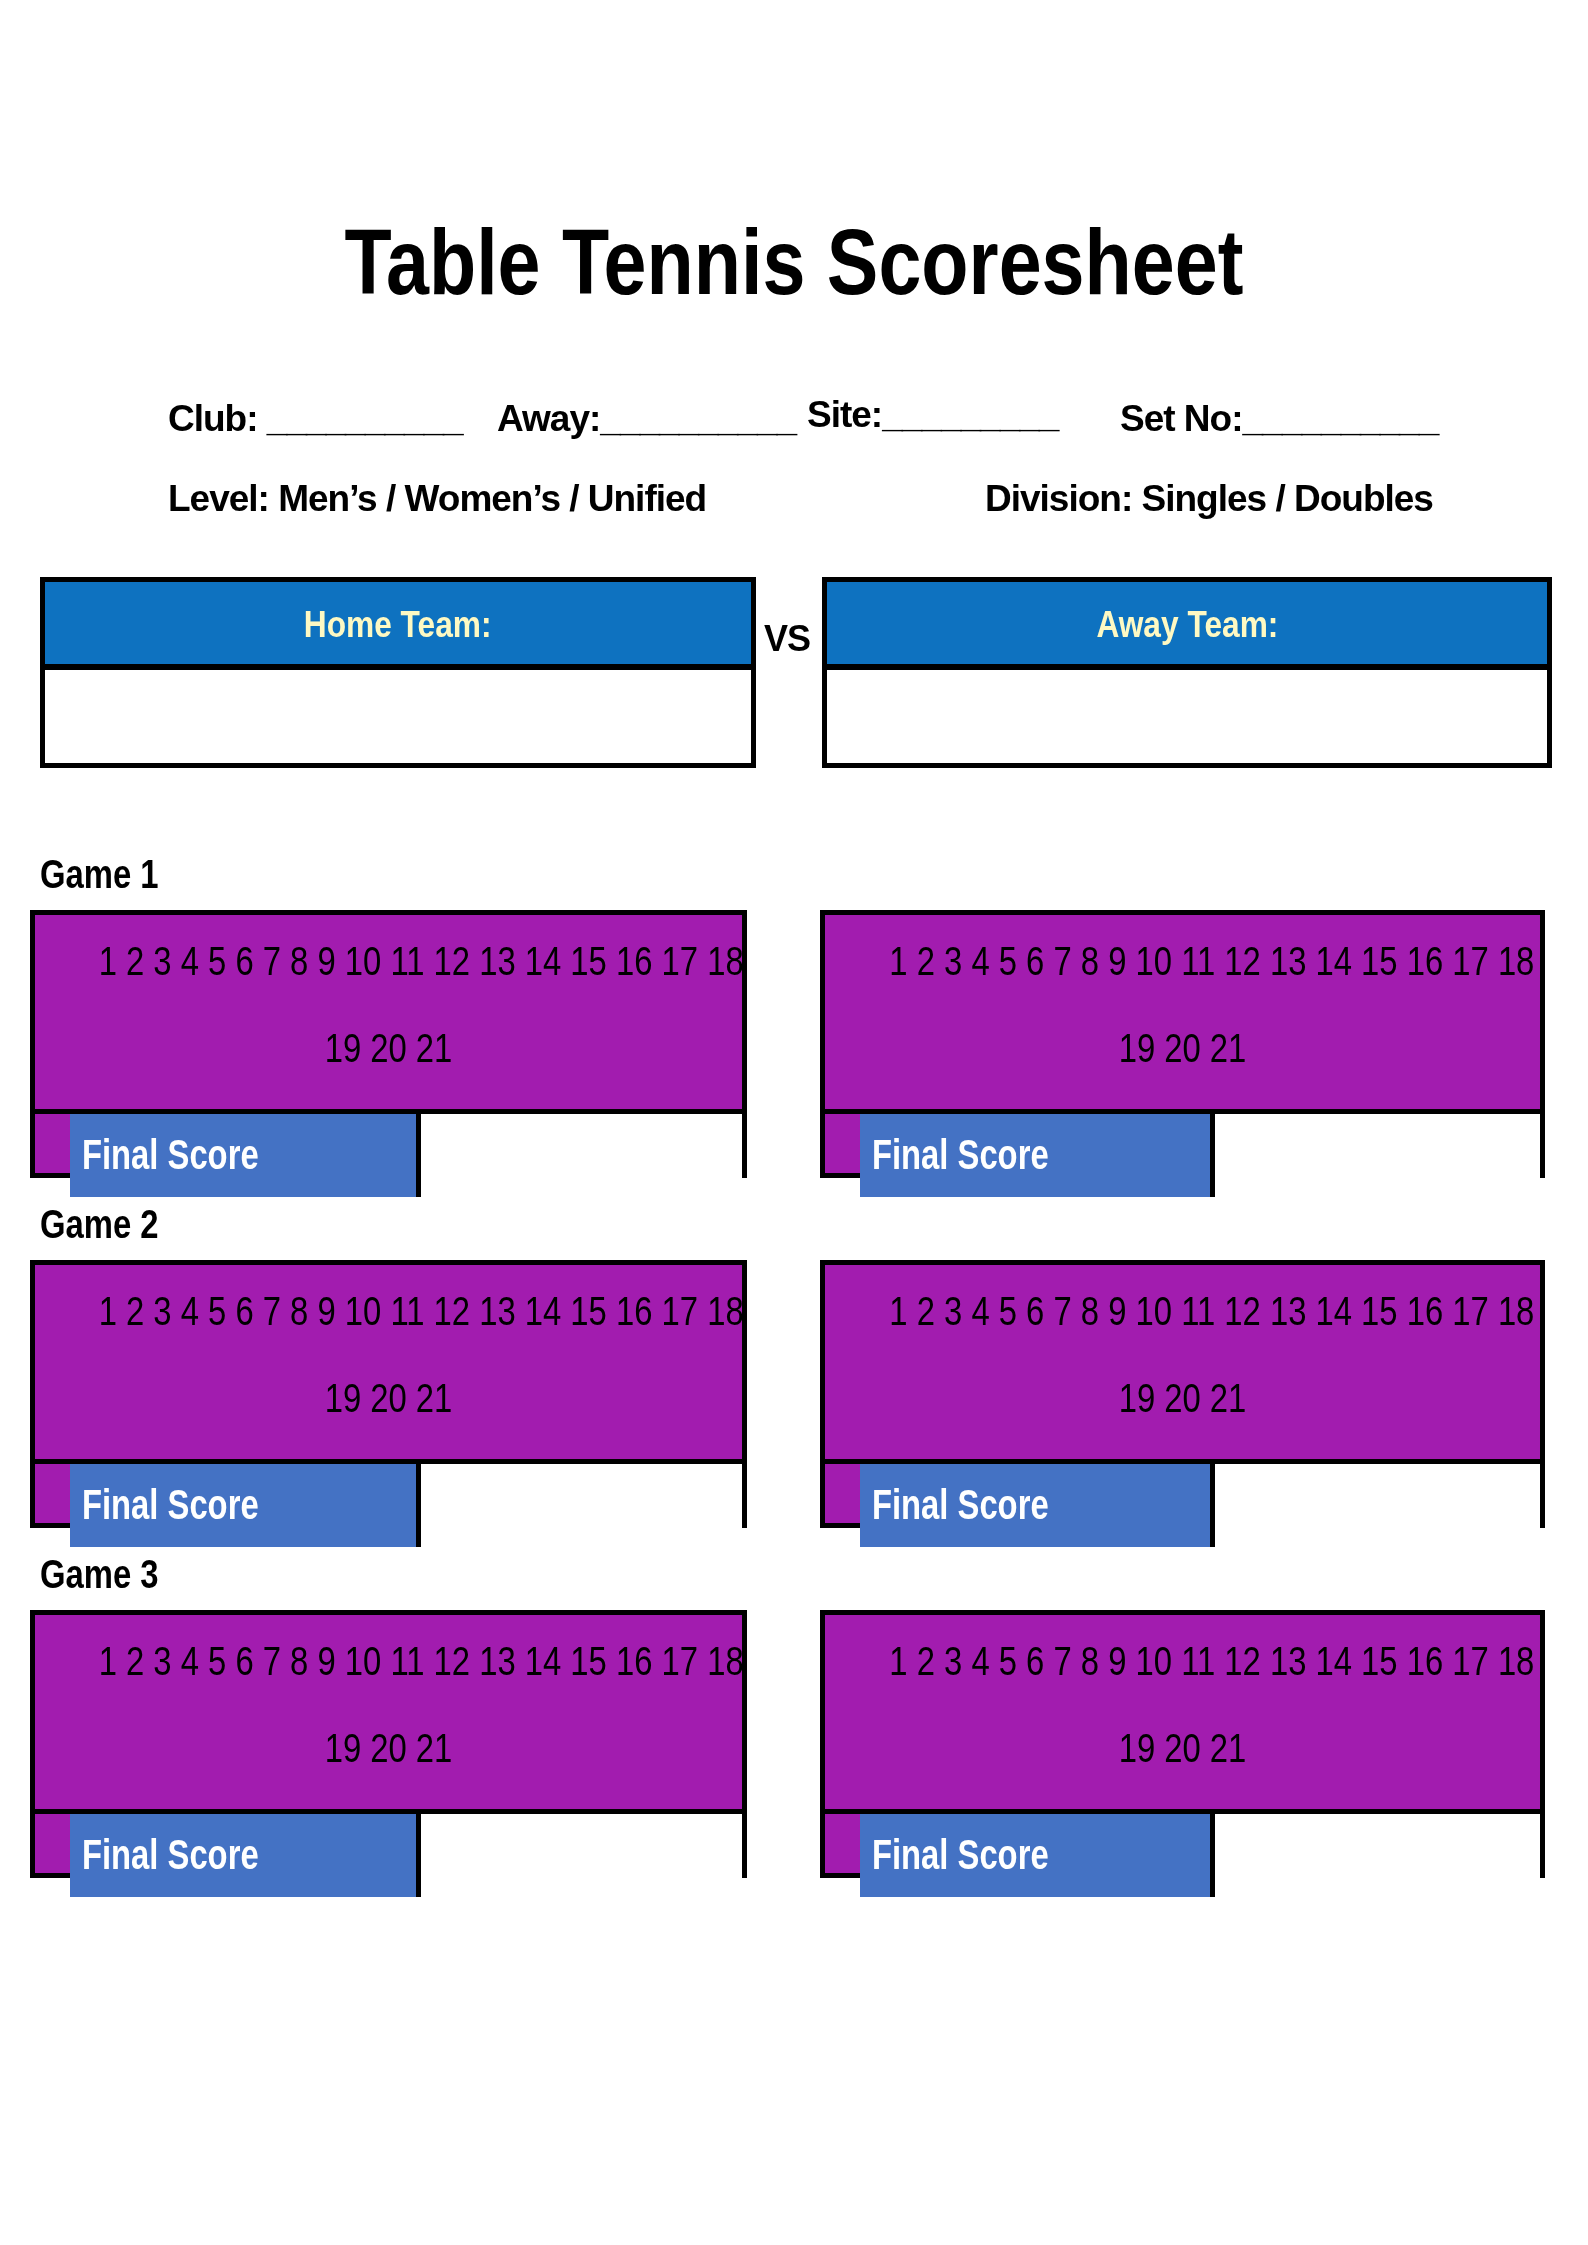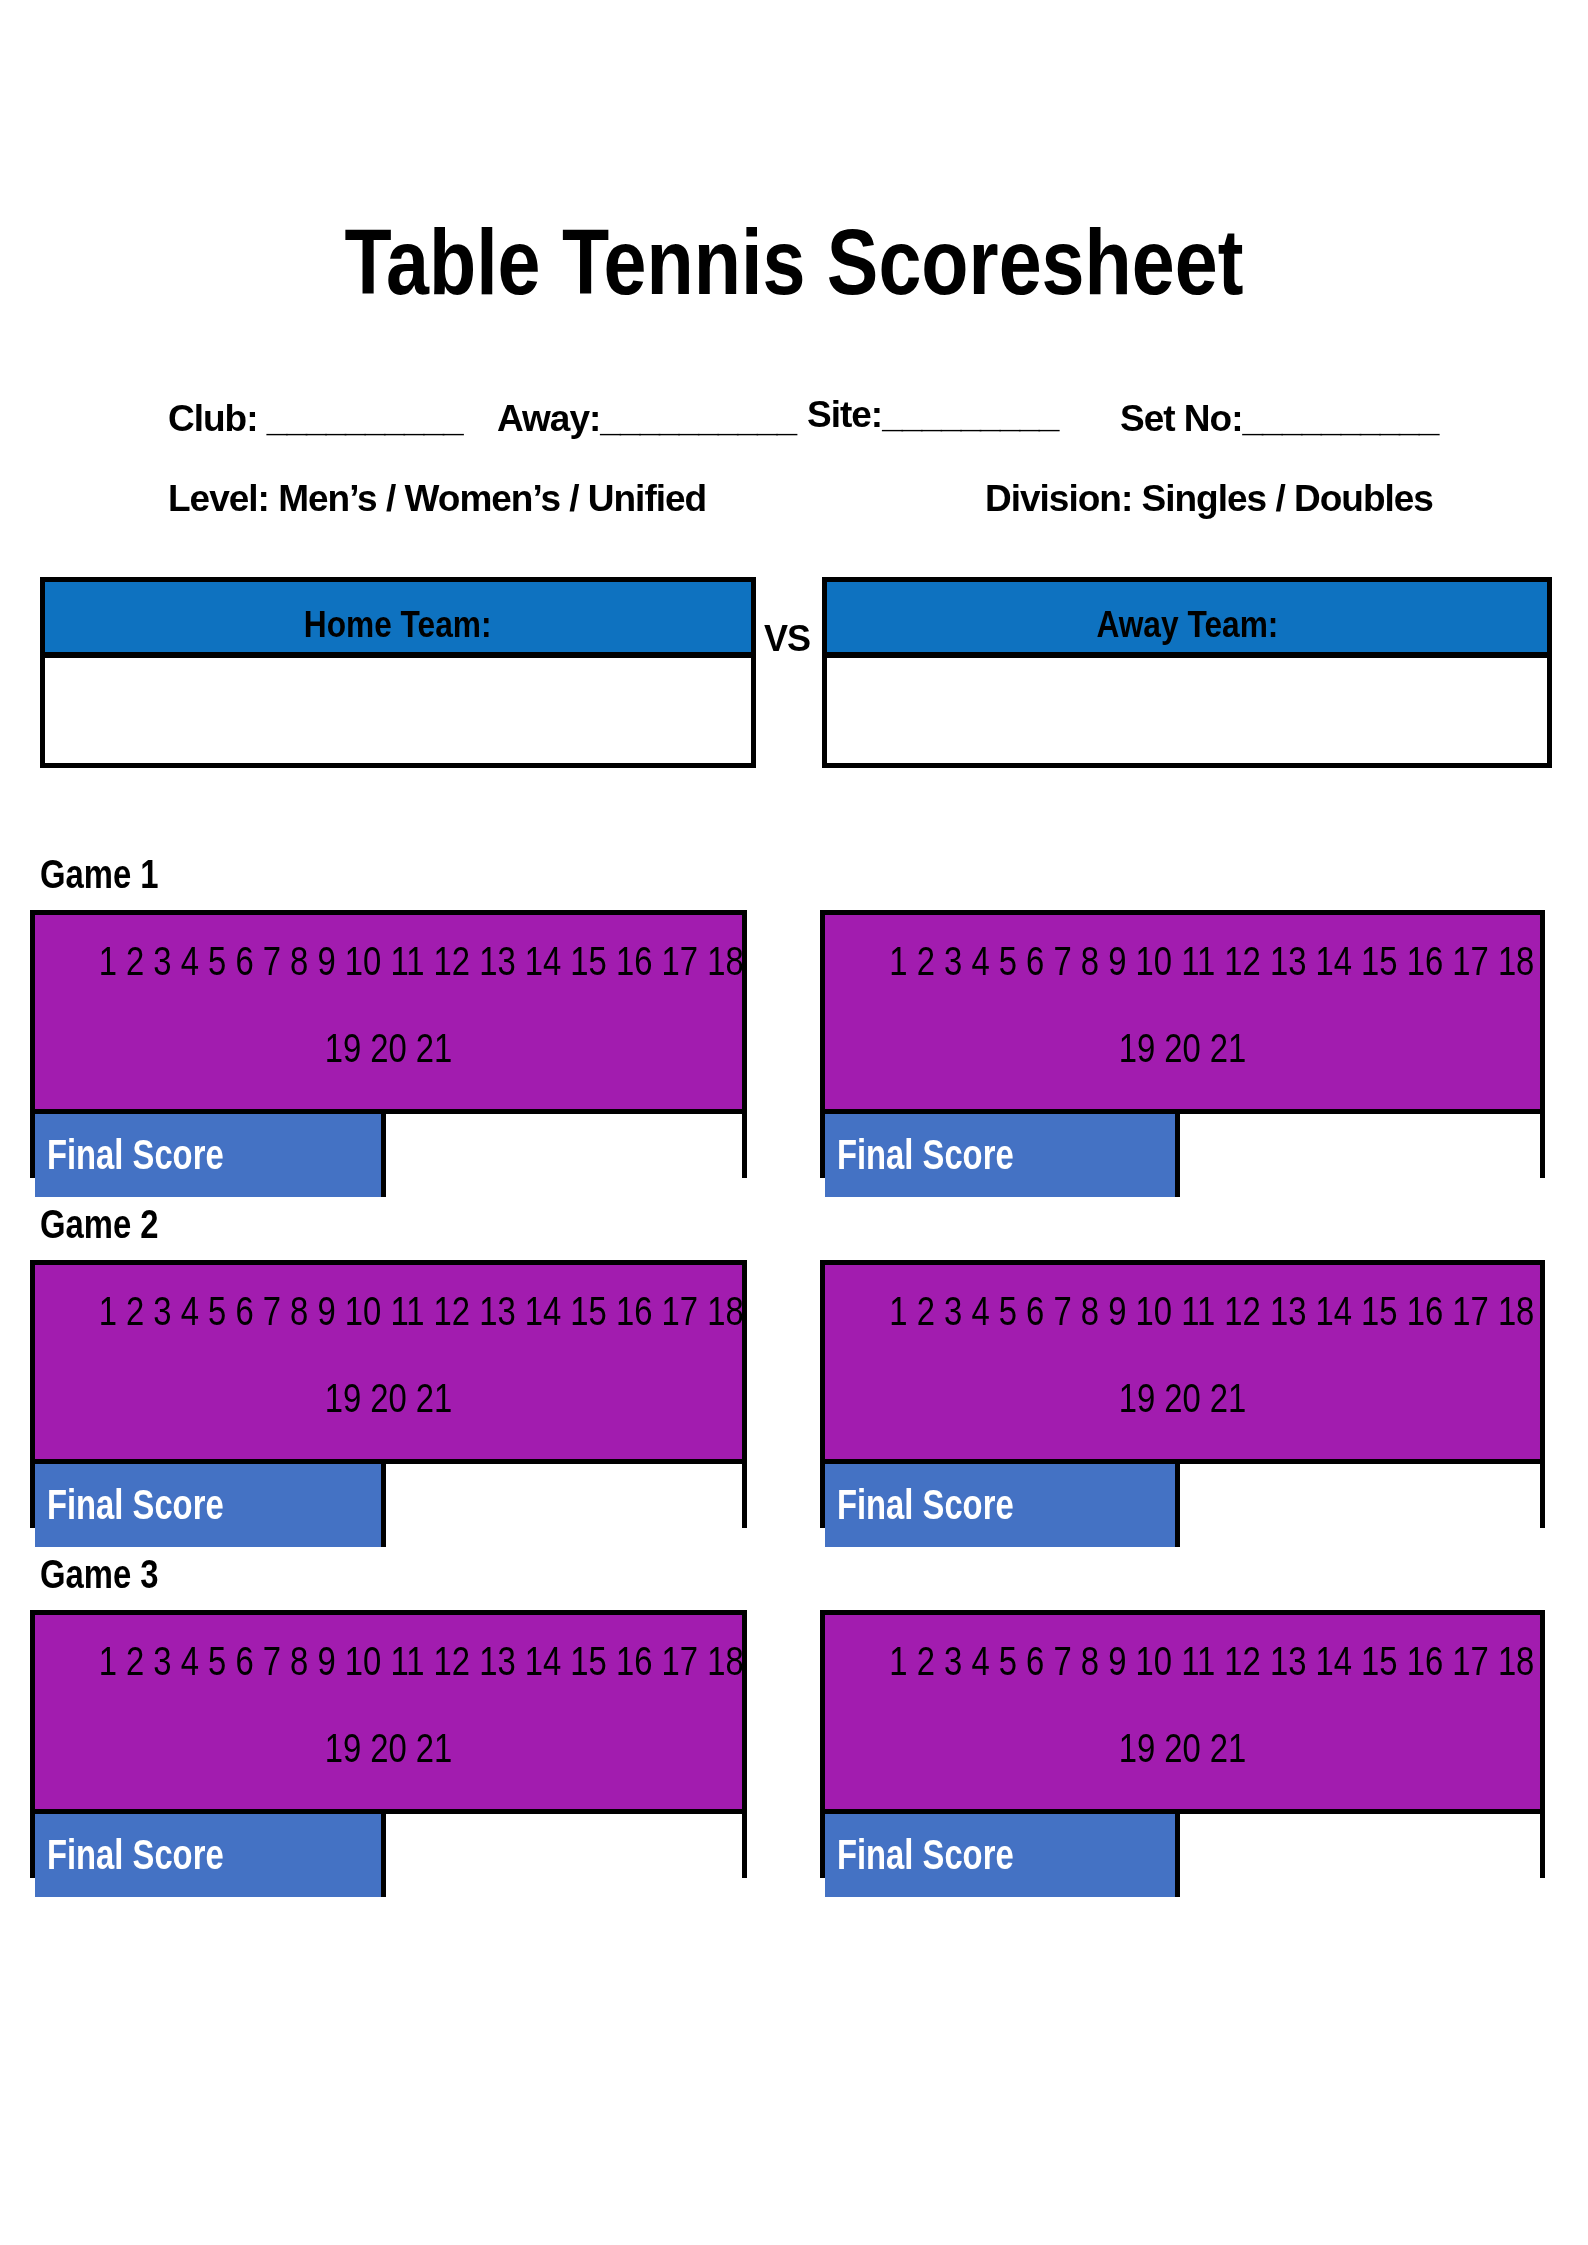--- a/index.html
+++ b/index.html
@@ -39,24 +39,24 @@
   .team-box {
     position: absolute;
     top: 577px;
     height: 191px;
     border: 5px solid #000;
     background: #fff;
   }
   .team-box.home { left: 40px;  width: 716px; }
   .team-box.away { left: 822px; width: 730px; }
   .team-header {
-    height: 76px;
+    height: 88px;
     background: #0E72C0;
     border-bottom: 6px solid #000;
-    color: #000000;
+    color: #fef9c3;
     font-weight: bold;
     font-size: 36px;
     text-align: center;
     line-height: 86px;
     transform-origin: center;
   }
   .team-header .cond { display:inline-block; transform: scaleX(0.88); }
   .team-body { height: 89px; background: #fff; }
   .vs-label {
     position: absolute;
@@ -105,20 +105,21 @@
     width: 49.6%;
     background: #4472C4;
     border-right: 5px solid #000;
     color: #fff;
     font-weight: bold;
     font-size: 42px;
     line-height: 81px;
     padding-left: 12px;
     white-space: nowrap;
     overflow: visible;
+    margin-left: 35px;
   }
   .final-label-cell .cond { display:inline-block; transform: scaleX(0.78); transform-origin: left center; }
   .final-value-cell { flex: 1; background: #fff; }
 
   
   .footer-url {
     position: absolute;
     top: 2100px; left: 0; width: 100%;
     text-align: center;
     font-family: "Liberation Serif", serif;

